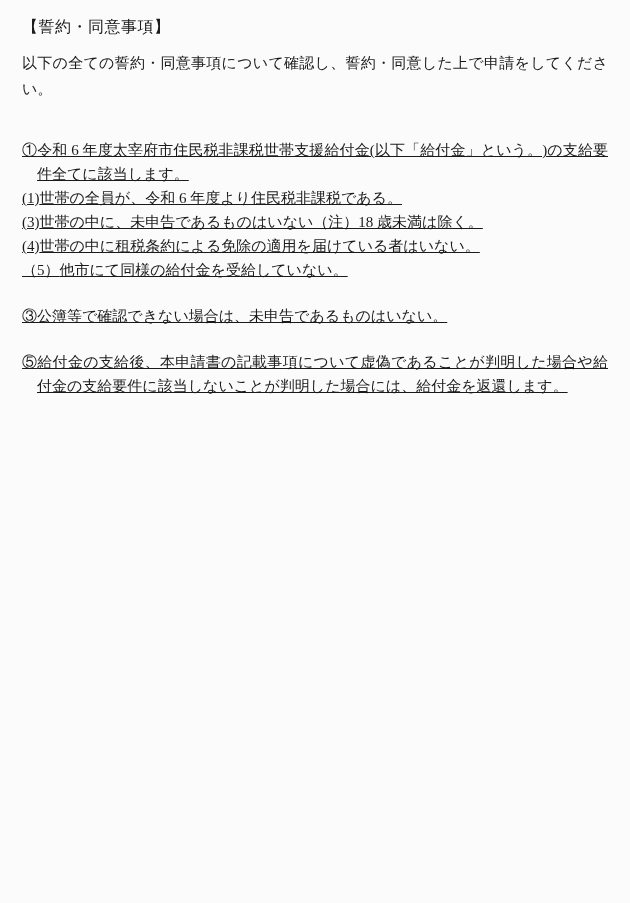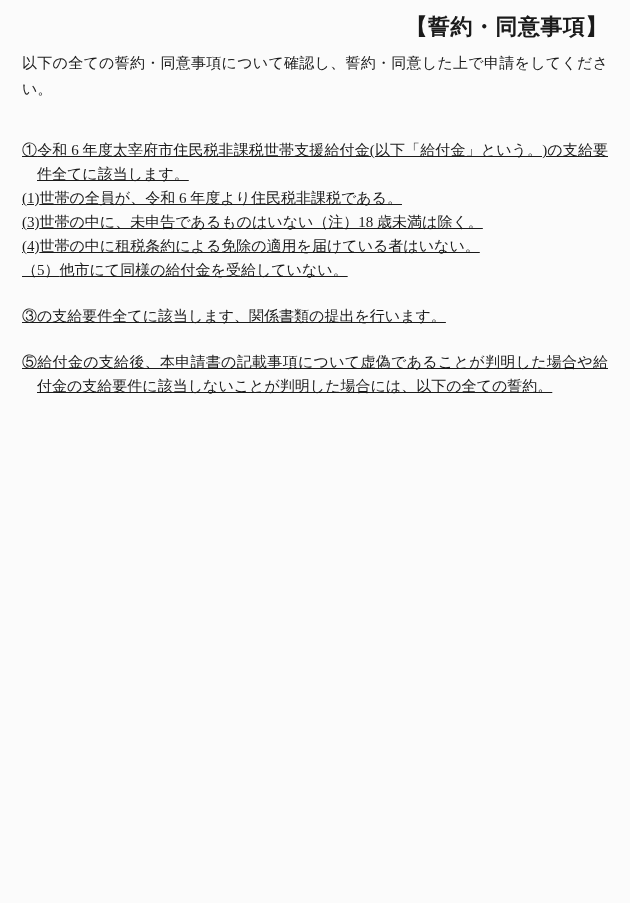--- a/index.html
+++ b/index.html
@@ -16,24 +16,24 @@
     width: 630px;
     height: 903px;
     box-sizing: border-box;
     padding: 14px 22px 0 22px;
     background: var(--bg);
     color: var(--fg);
     font-family: "Liberation Serif", "DejaVu Serif", serif;
     overflow: hidden;
   }
   .doc-title {
-    font-size: 22px;
+    font-size: 16px;
     line-height: 26px;
-    font-weight: 700;
-    text-align: right;
+    font-weight: 400;
+    text-align: left;
     margin: 0 0 10px 0;
     letter-spacing: 0.5px;
   }
   p {
     margin: 0;
     font-size: 15px;
     line-height: 24px;
     text-align: justify;
   }
   .intro {
@@ -74,23 +74,23 @@
   <div class="block sec">
     <p class="hang"><span class="num">①</span><span>令和 6 年度太宰府市住民税非課税世帯支援給付金(以下「給付金」という。)の支給要件全てに該当します。</span></p>
     <p class="item"><span class="num">(1)</span><span>世帯の全員が、令和 6 年度より住民税非課税である。</span></p>
     <p class="item"><span class="num">(3)</span><span>世帯の中に、未申告であるものはいない（注）18 歳未満は除く。</span></p>
     <p class="item"><span class="num">(4)</span><span>世帯の中に租税条約による免除の適用を届けている者はいない。</span></p>
     <p class="item"><span class="num">（5）</span><span>他市にて同様の給付金を受給していない。</span></p>
   </div>
 
 
   <div class="block sec">
-    <p class="hang"><span class="num">③</span><span>の支給要件全てに該当します、関係書類の提出を行います。</span></p>
+    <p class="hang"><span class="num">③</span><span>公簿等で確認できない場合は、未申告であるものはいない。</span></p>
   </div>
 
 
   <div class="block sec">
-    <p class="hang"><span class="num">⑤</span><span>給付金の支給後、本申請書の記載事項について虚偽であることが判明した場合や給付金の支給要件に該当しないことが判明した場合には、以下の全ての誓約。</span></p>
+    <p class="hang"><span class="num">⑤</span><span>給付金の支給後、本申請書の記載事項について虚偽であることが判明した場合や給付金の支給要件に該当しないことが判明した場合には、給付金を返還します。</span></p>
   </div>
 
 
 
 </div>
 
 </body></html>

